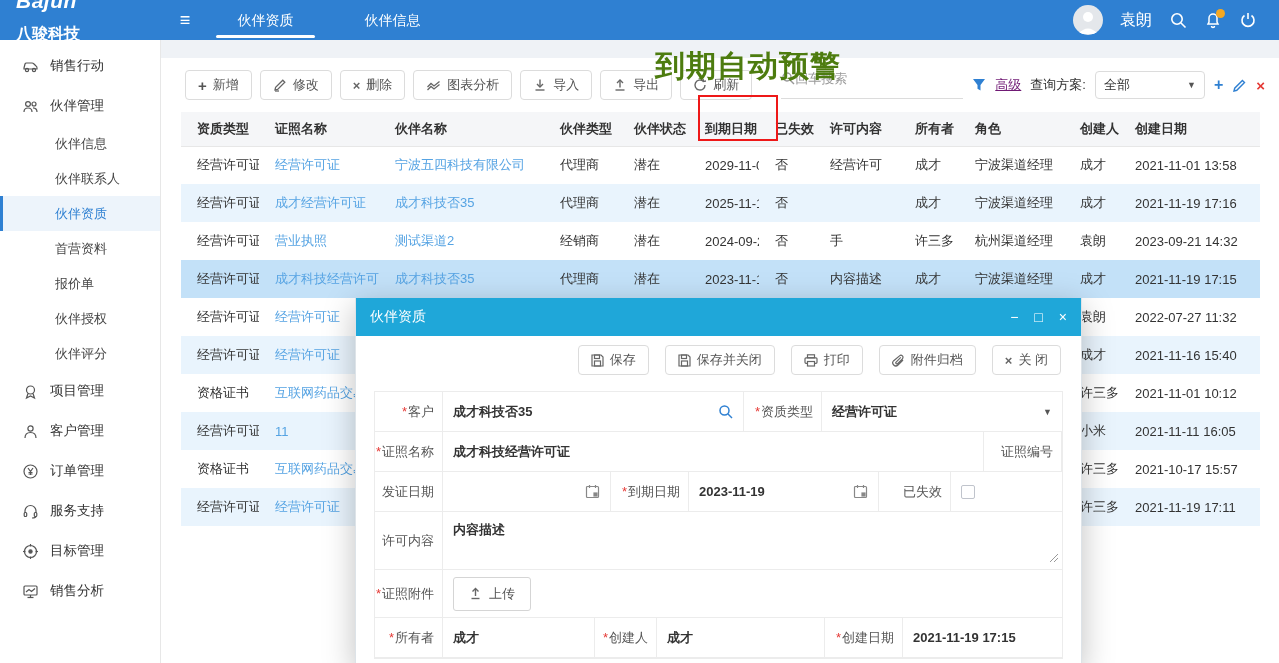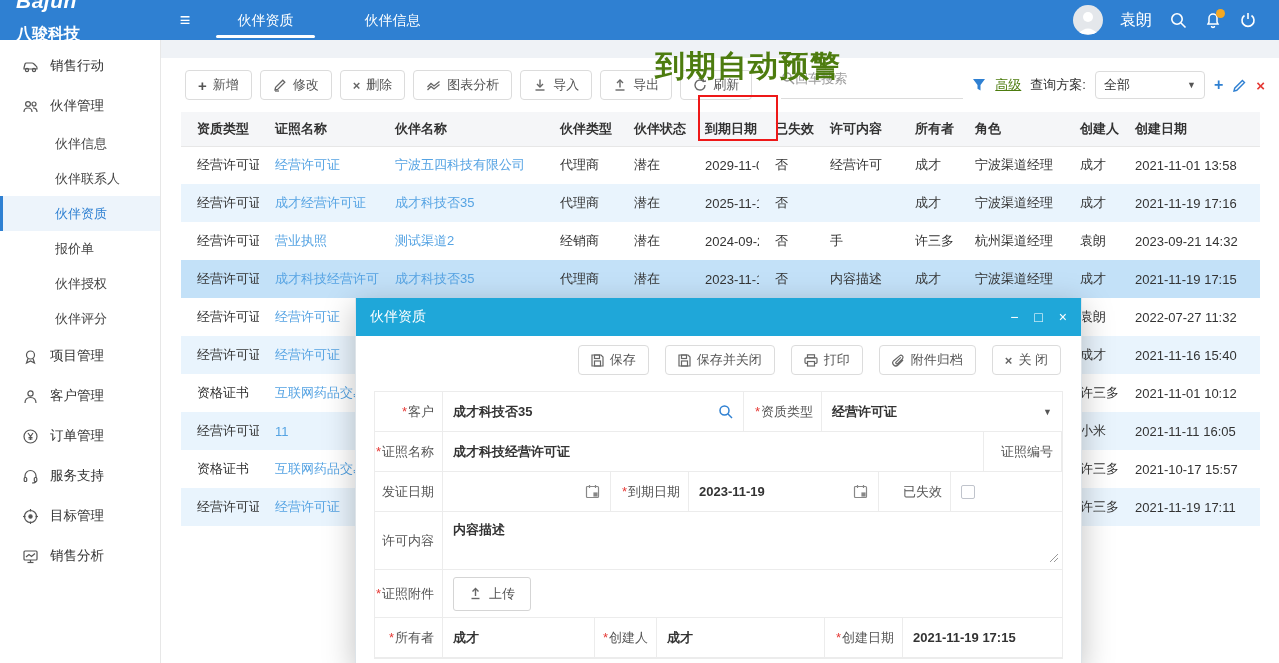--- a/index.html
+++ b/index.html
@@ -34,21 +34,21 @@
   
   .main { position:absolute; left:161px; top:40px; right:0; bottom:0; background:#EFF2F6; }
   .card { position:absolute; top:18px; left:0; right:0; bottom:0; background:#fff; }
   .toolbar { display:flex; align-items:center; padding:12px 14px 10px 24px; }
   .tbtn { display:inline-flex; align-items:center; gap:6px; border:1px solid #DCDCDC; background:#fff; border-radius:4px; height:30px; padding:0 12px; font-size:13px; color:#555; margin-right:8px; cursor:pointer; white-space:nowrap; }
   .tbtn .plus { font-size:15px; font-weight:bold; color:#555; }
   .filter-area { margin-left:auto; display:flex; align-items:center; gap:9px; }
   .searchbox { display:flex; align-items:flex-start; gap:0; border-bottom:1px solid #DCDCDC; height:28px; width:182px; }
   .searchbox input { border:none; outline:none; font-size:13px; width:150px; color:#333; font-family:"Liberation Sans",sans-serif; }
   .searchbox input::placeholder { color:#999; }
-  .adv { color:#4d7c0f; font-size:13px; cursor:pointer;text-decoration:underline; }
+  .adv { color:#701a75; font-size:13px; cursor:pointer;text-decoration:underline; }
   .qlabel { font-size:13px; color:#333; }
   .qselect { display:flex; align-items:center; justify-content:space-between; border:1px solid #DCDCDC; border-radius:4px; height:28px; width:110px; padding:0 8px; cursor:pointer; }
   .qselect .caret { font-size:9px; color:#555; }
   .mini-act { font-size:16px; cursor:pointer; line-height:1; }
   .mini-plus { color:#2F80D2; font-weight:bold; }
   .mini-x { color:#E53935; font-weight:bold; font-size:15px; }
 
   
   table.grid { margin:2px 20px 0 20px; border-collapse:collapse; table-layout:fixed; width:1079px; }
   .grid th { height:34px; background:#F5F6F8; text-align:left; padding-left:16px; font-size:13px; color:#333; border-bottom:1px solid #E7E7E7; cursor:pointer; white-space:nowrap; overflow:hidden; }
@@ -148,20 +148,23 @@
     <span>伙伴管理</span>
   </div>
   <div class="side-sub">
       <span>伙伴信息</span>
     </div>
   <div class="side-sub">
       <span>伙伴联系人</span>
     </div>
   <div class="side-sub active">
       <span>伙伴资质</span>
+    </div>
+  <div class="side-sub">
+      <span>首营资料</span>
     </div>
   <div class="side-sub">
       <span>报价单</span>
     </div>
   <div class="side-sub">
       <span>伙伴授权</span>
     </div>
   <div class="side-sub">
       <span>伙伴评分</span>
     </div>

